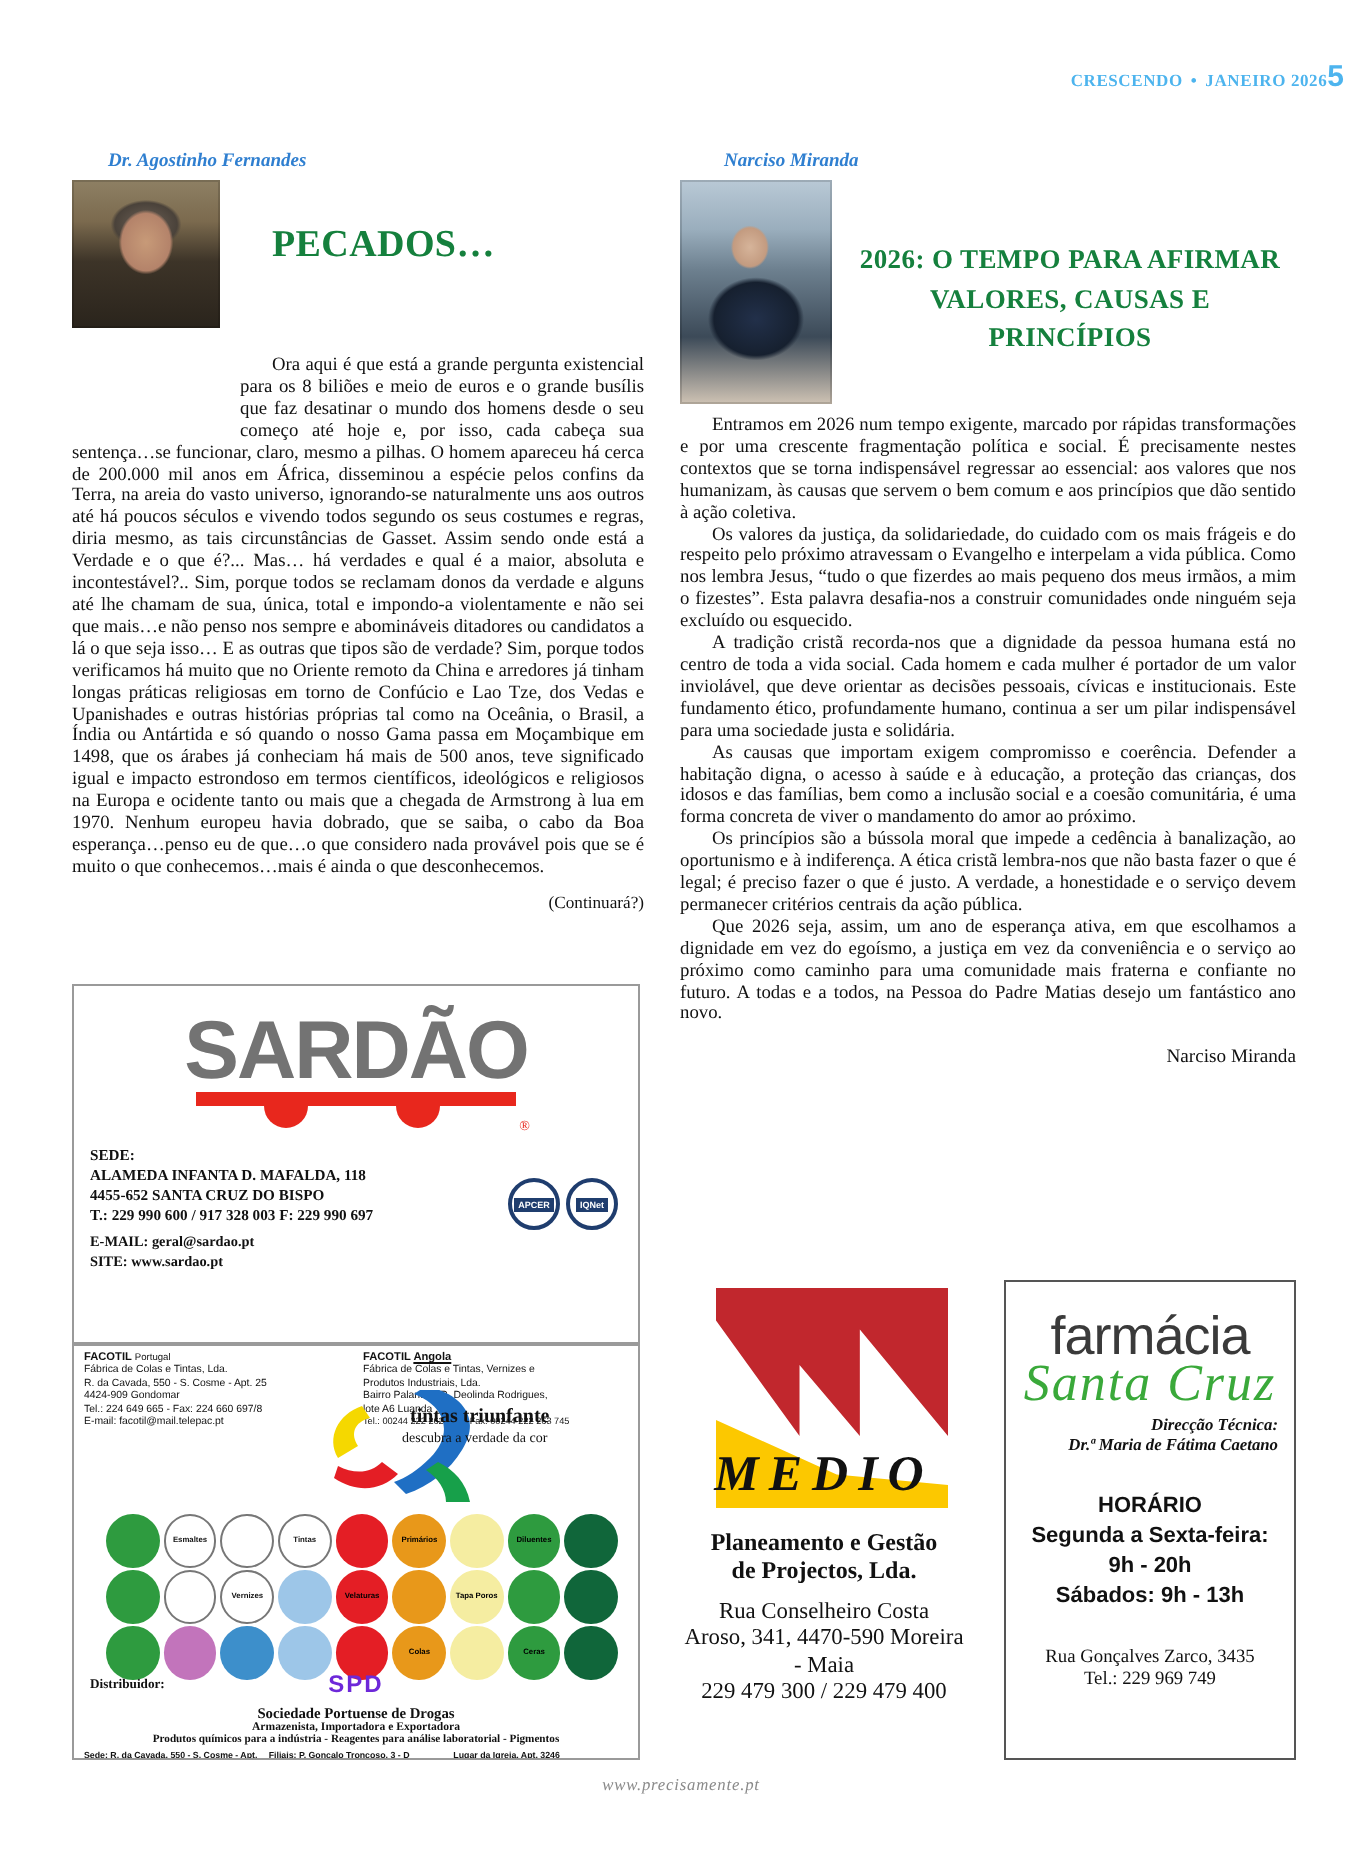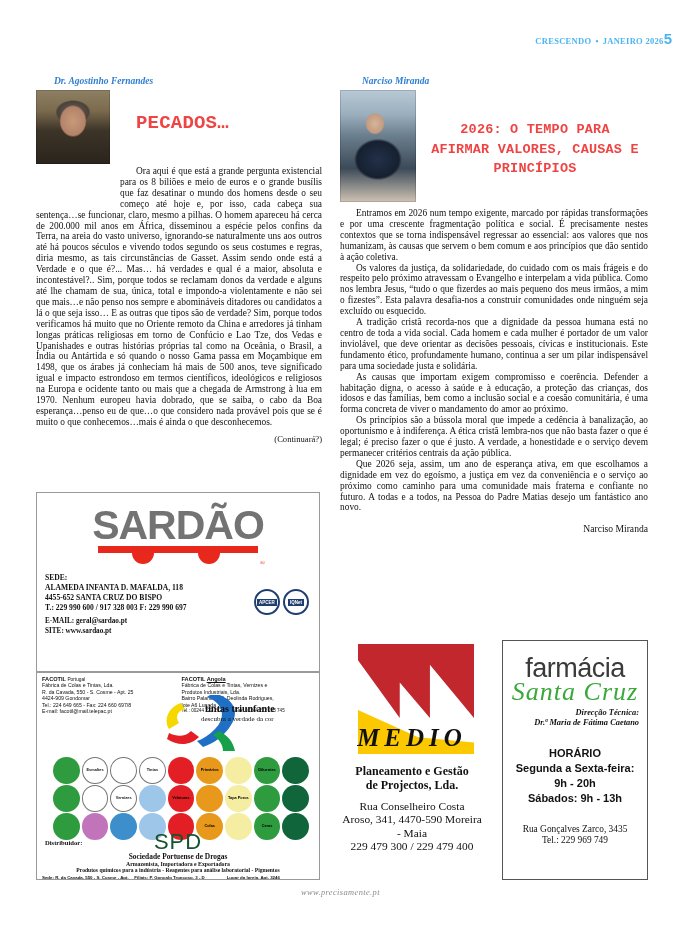--- a/index.html
+++ b/index.html
@@ -57,40 +57,40 @@
   .photo.p2{
     width:76px;height:112px;flex:0 0 76px;
     background:
       radial-gradient(ellipse 14px 16px at 46% 30%, #d6b49a 0%, #c39b80 60%, rgba(0,0,0,0) 68%),
       radial-gradient(ellipse 30px 26px at 50% 62%, #22304a 0%, #16202f 70%, rgba(0,0,0,0) 80%),
       linear-gradient(180deg,#b9c9d6 0%, #9aaebd 22%, #6d808f 40%, #3c4a58 70%, #cfc3b4 100%);
   }
   .photo .frame{position:absolute;inset:0;box-shadow:inset 0 0 0 1px rgba(0,0,0,.15);}
 
   .title-blue{
-    font-family:Liberation Mono, monospace;
-    font-weight:bold;color:#ef4444;
+    font-family:Liberation Serif, serif;
+    font-weight:bold;color:#15803d;
     letter-spacing:.2px;
   }
   .title-left{
     font-size:19px;padding:22px 0 0 26px;
   }
   .title-right{
     font-size:13.5px;line-height:1.45;text-align:center;
     padding:30px 6px 0 12px;
   }
 
   .body-text{
     font-family:"Liberation Serif", serif;
     font-size:9.4px;line-height:10.9px;
     text-align:justify;
     hyphens:auto;
   }
   .body-text p{margin:0;text-indent:16px;}
-  .wrap-left{margin-top:2px;}
+  .wrap-left{margin-top:14px;}
   .wrap-left .floatimg{float:left;width:78px;height:42px;margin:0 6px 1px 0;}
   .continuar{
     text-align:right;font-size:8.6px;margin-top:6px;
     font-family:"Liberation Serif", serif;
   }
   .signature{
     text-align:right;font-size:9.6px;margin-top:10px;
     font-family:"Liberation Serif", serif;
   }
 
@@ -183,21 +183,21 @@
   .circ.outline{border:1px solid #777;background:#fff;color:#111;}
 
   .distrib{
     position:absolute;left:8px;top:166px;
     font-family:"Liberation Serif", serif;
     font-weight:bold;font-size:6.6px;
   }
   .spd-wrap{position:absolute;left:0;top:160px;width:100%;text-align:center;}
   .spd-word{
     font-family:"Liberation Sans", sans-serif;
-    font-weight:normal;font-size:22px;letter-spacing:1px;color:#14532d;
+    font-weight:bold;font-size:12px;letter-spacing:1px;color:#6d28d9;
     line-height:18px;
   }
   .spd-l1{font-family:"Liberation Serif", serif;font-weight:bold;font-size:7.4px;margin-top:1px;}
   .spd-l2{font-family:"Liberation Serif", serif;font-weight:bold;font-size:5.8px;}
   .spd-l3{font-family:"Liberation Serif", serif;font-weight:bold;font-size:5.6px;}
   .spd-cols{
     display:flex;gap:5px;padding:2px 5px 0 5px;text-align:left;
   }
   .spd-c{width:33%;font-size:4.4px;line-height:5.6px;font-family:"Liberation Sans", sans-serif;font-weight:bold;}
 

